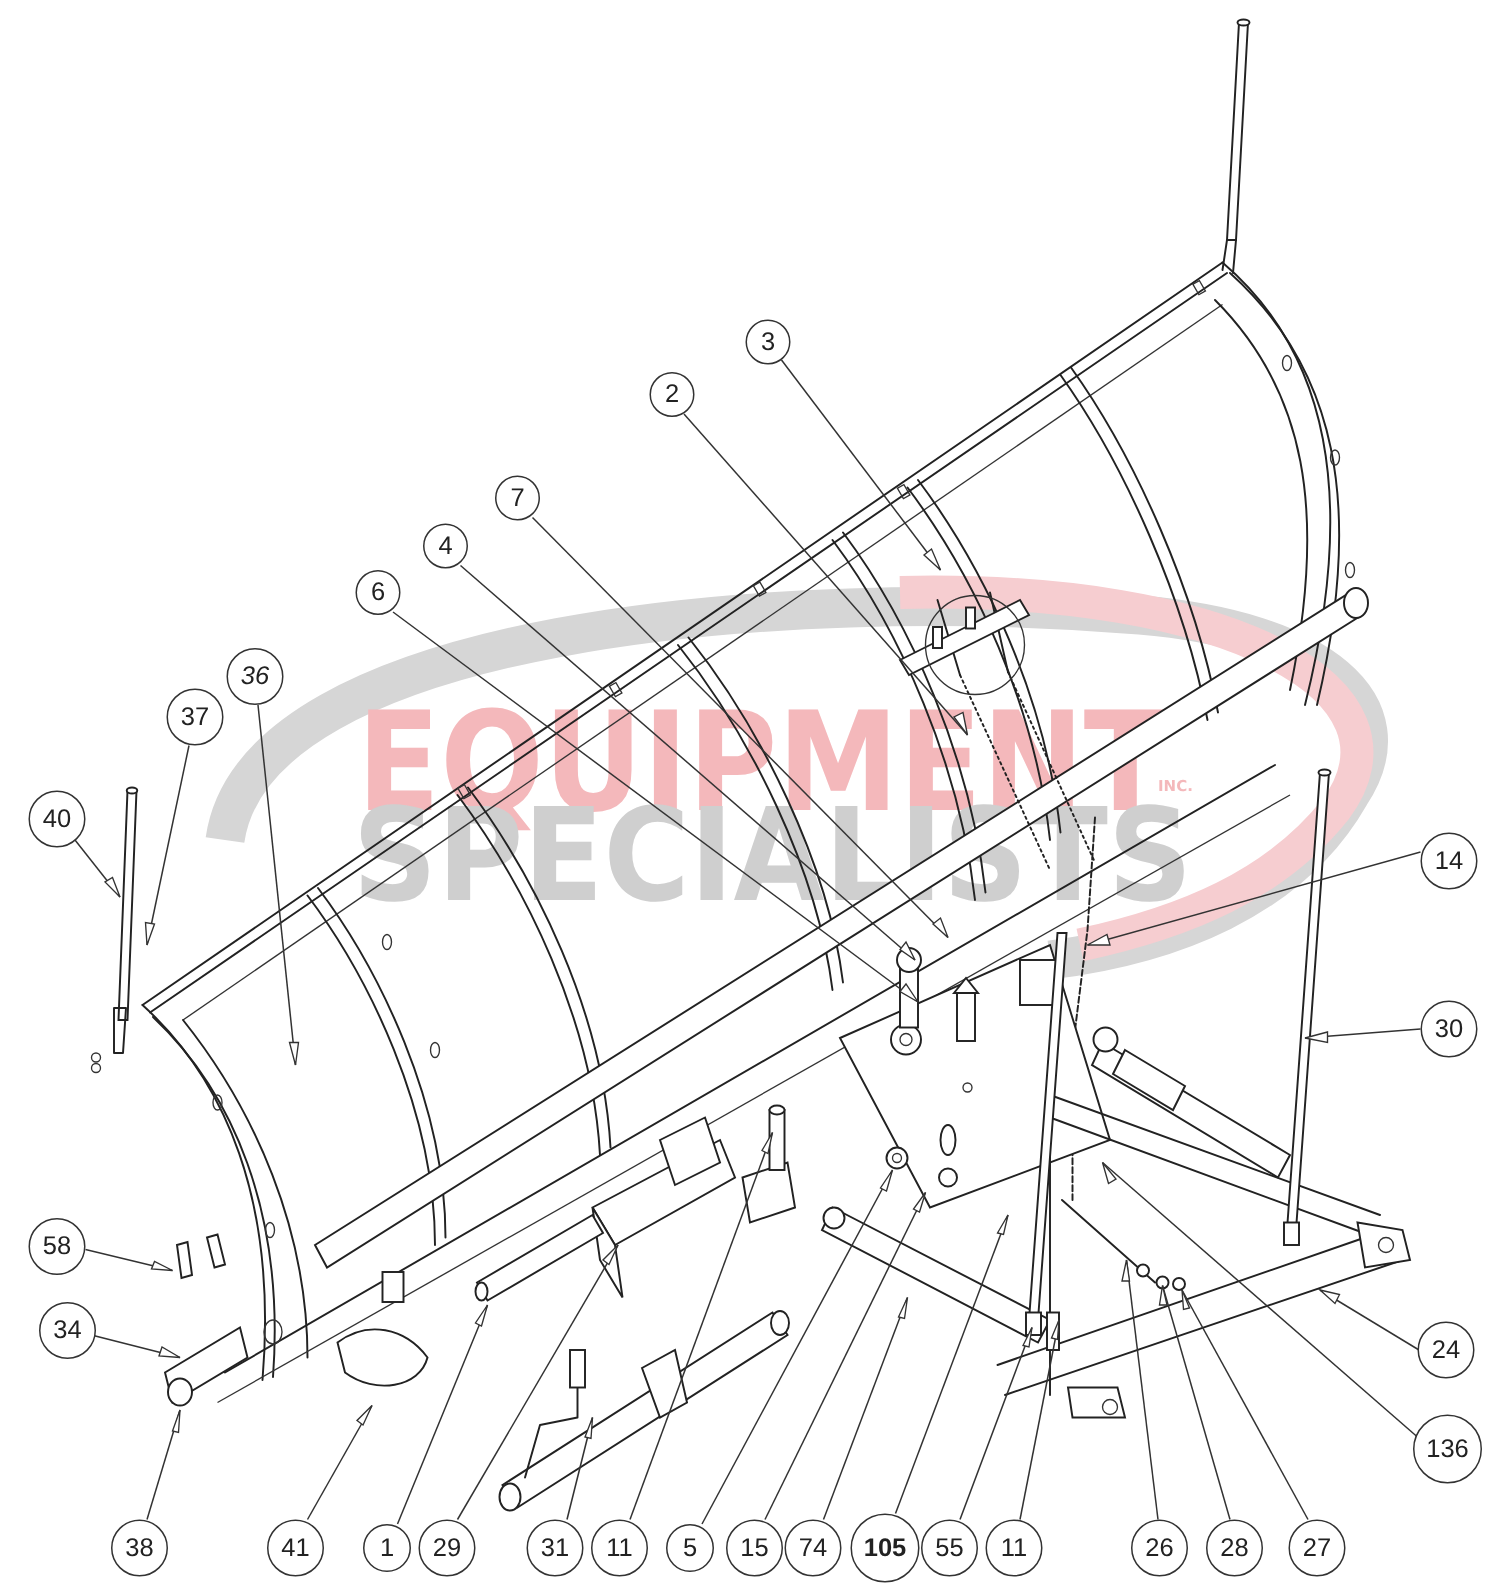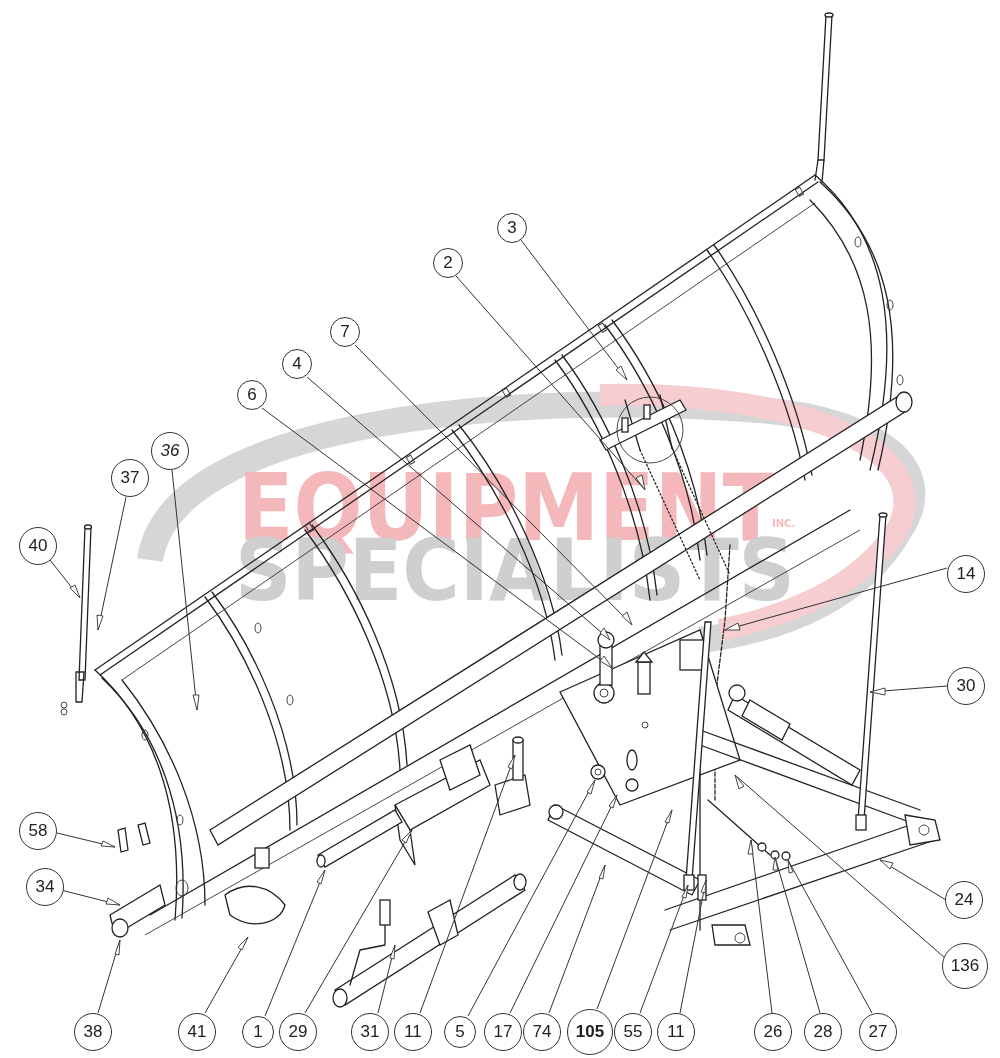--- a/index.html
+++ b/index.html
@@ -281,21 +281,21 @@
   <div class="callout" style="left:26px;top:868px;width:38px;height:38px;">34</div>
   <div class="callout" style="left:945px;top:881px;width:38px;height:38px;">24</div>
   <div class="callout" style="left:942px;top:943px;width:46px;height:46px;">136</div>
   <div class="callout" style="left:74px;top:1013px;width:38px;height:38px;">38</div>
   <div class="callout" style="left:178px;top:1013px;width:38px;height:38px;">41</div>
   <div class="callout" style="left:242px;top:1016px;width:32px;height:32px;">1</div>
   <div class="callout" style="left:279px;top:1013px;width:38px;height:38px;">29</div>
   <div class="callout" style="left:351px;top:1013px;width:38px;height:38px;">31</div>
   <div class="callout" style="left:394px;top:1013px;width:38px;height:38px;">11</div>
   <div class="callout" style="left:444px;top:1016px;width:32px;height:32px;">5</div>
-  <div class="callout" style="left:484px;top:1013px;width:38px;height:38px;">17</div>
+  <div class="callout" style="left:484px;top:1013px;width:38px;height:38px;">15</div>
   <div class="callout" style="left:523px;top:1013px;width:38px;height:38px;">74</div>
   <div class="callout" style="left:567px;top:1009px;width:46px;height:46px;font-weight:bold;">105</div>
   <div class="callout" style="left:614px;top:1013px;width:38px;height:38px;">55</div>
   <div class="callout" style="left:657px;top:1013px;width:38px;height:38px;">11</div>
   <div class="callout" style="left:754px;top:1013px;width:38px;height:38px;">26</div>
   <div class="callout" style="left:804px;top:1013px;width:38px;height:38px;">28</div>
   <div class="callout" style="left:859px;top:1013px;width:38px;height:38px;">27</div>
 </div>
 
 </body></html>

